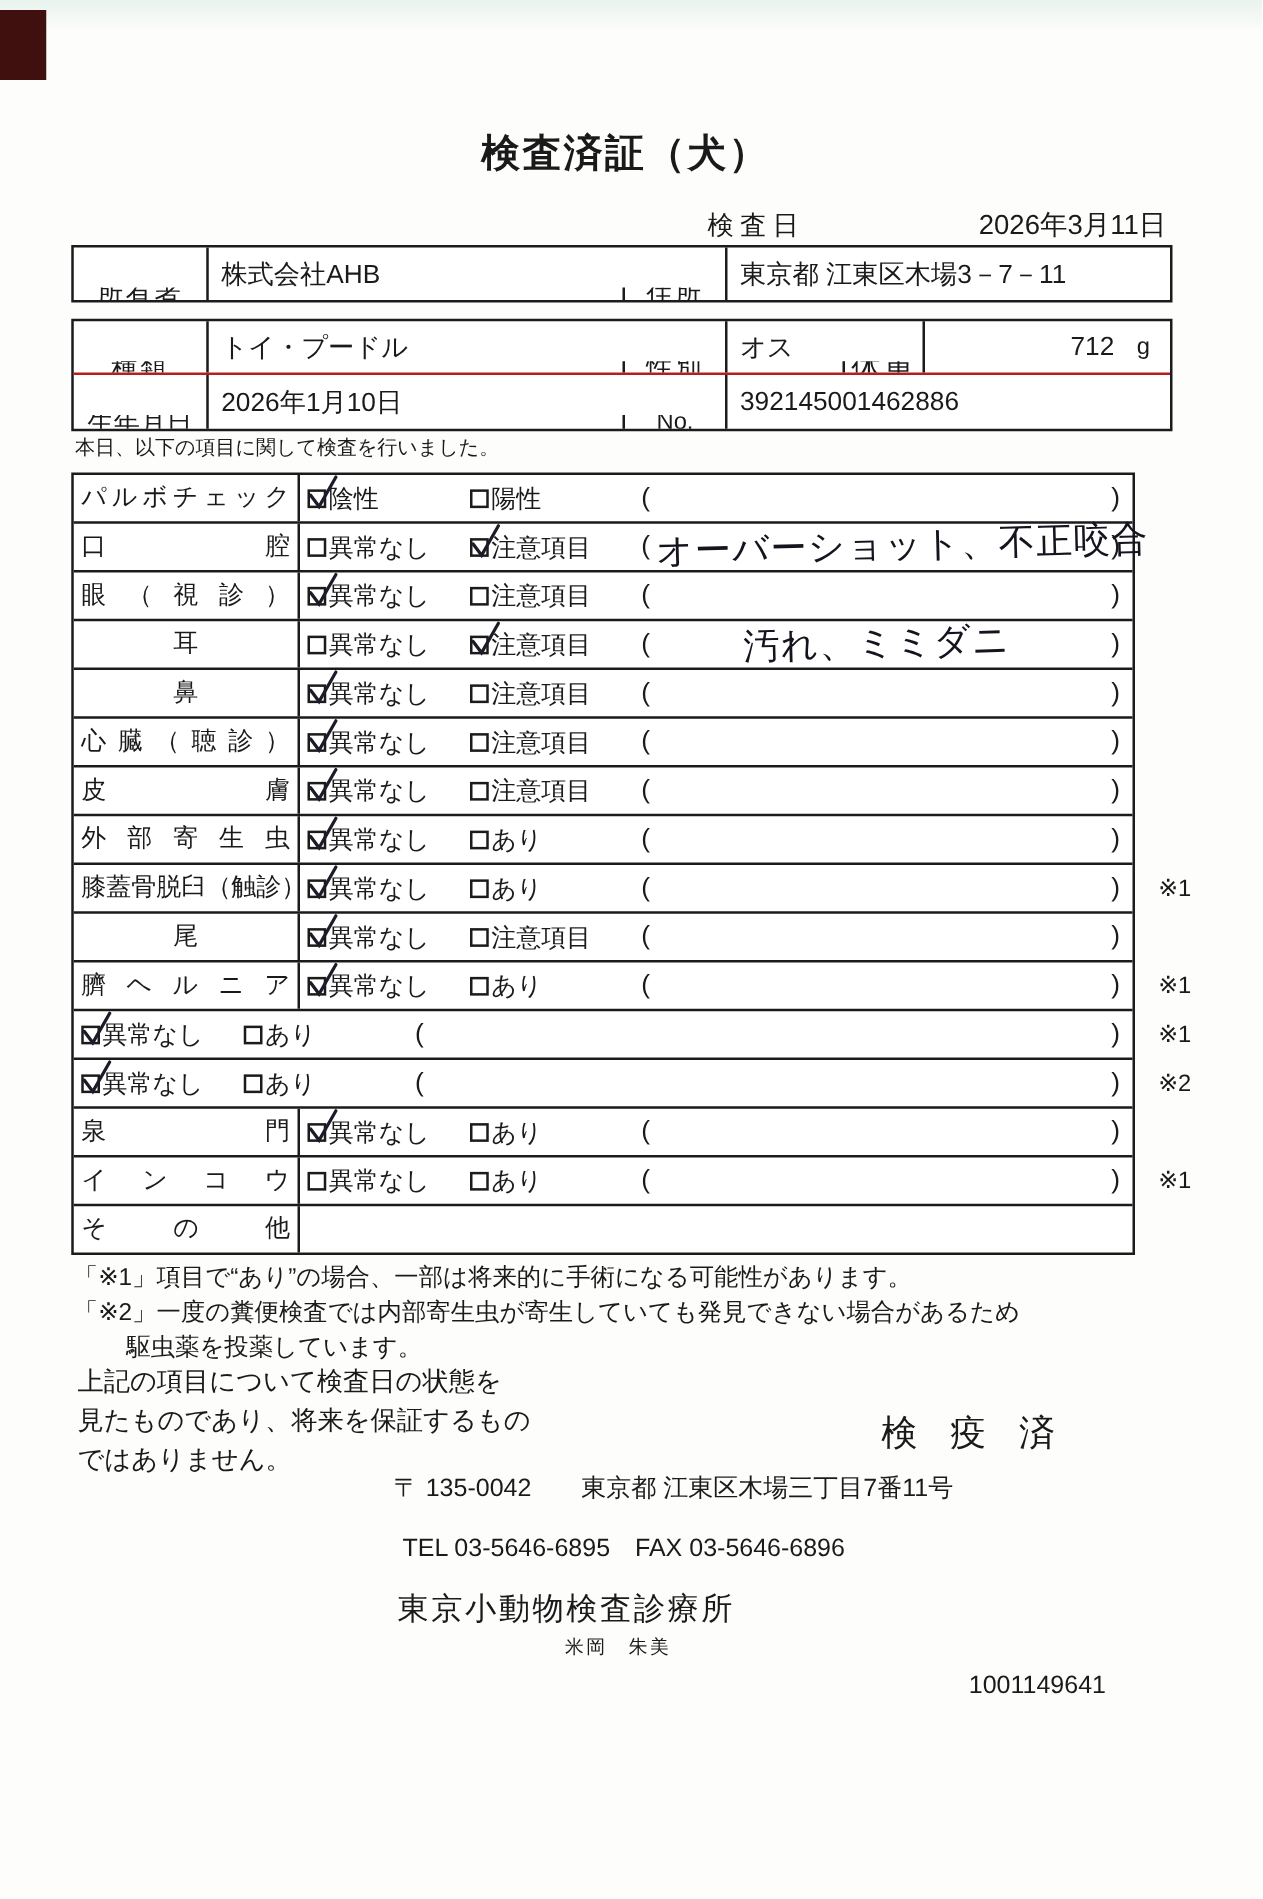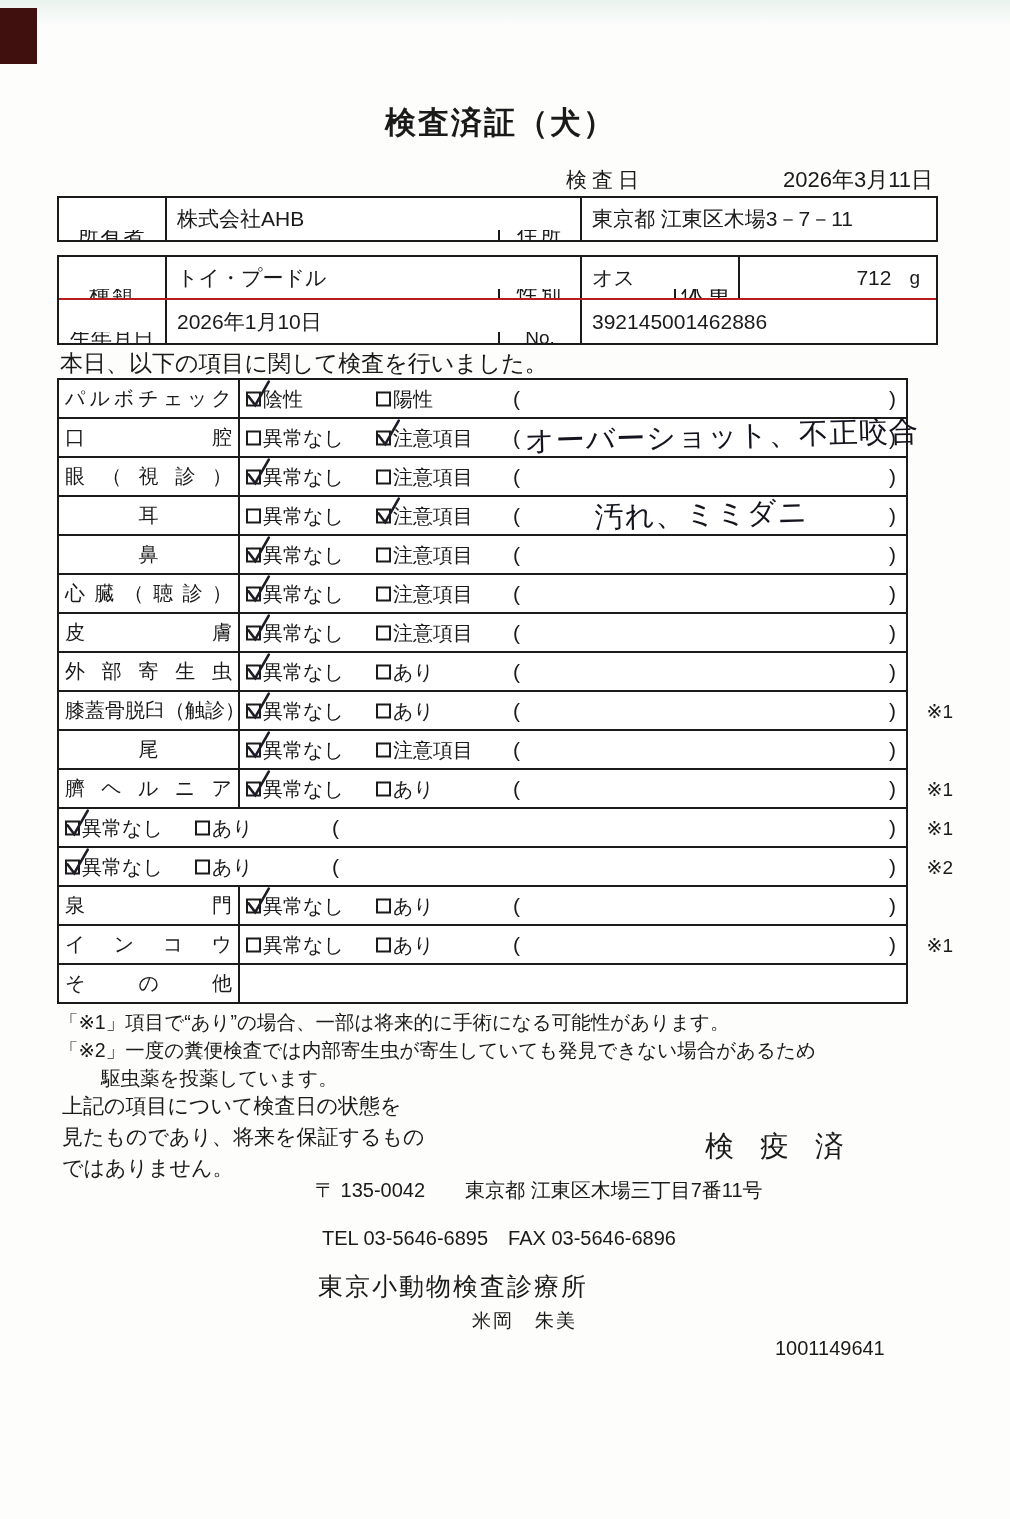--- a/index.html
+++ b/index.html
@@ -28,21 +28,21 @@
   #animal-table .trow:first-child{border-bottom:2px solid #b91c1c;}
   .w-label{width:106px;flex:0 0 106px;}
   .w-val1{width:333px;flex:0 0 333px;}
   .w-label2{width:82px;flex:0 0 82px;}
   .w-sexval{width:94px;flex:0 0 94px;}
   .w-wlabel{width:64px;flex:0 0 64px;font-size:24px;text-align:right;}
   .w-rest{flex:1;}
   .weight-val{justify-content:flex-end;padding-right:16px;}
   .weight-val .unit{margin-left:18px;font-size:19px;}
 
-  .intro{position:absolute;left:60px;top:348px;font-size:23px;}
+  .intro{position:absolute;left:60px;top:348px;font-size:16px;}
 
   #checklist-table{position:absolute;left:57px;top:378px;width:851px;
         border:2px solid #1b1b1b;box-sizing:border-box;background:#fff;}
   .chk-row{position:relative;display:flex;height:37px;border-bottom:2px solid #1b1b1b;box-sizing:content-box;}
   .chk-row:last-child{border-bottom:none;}
   .chk-label{width:167px;flex:0 0 167px;border-right:2px solid #1b1b1b;font-size:20px;
         line-height:37px;padding:0 6px;box-sizing:content-box;overflow:hidden;white-space:nowrap;}
   .chk-label.just{text-align:justify;text-align-last:justify;}
   .chk-label.center{text-align:center;}
   .chk-content{position:relative;flex:1;}
@@ -56,21 +56,21 @@
         text-align:center;font-size:29px;color:#14141f;white-space:nowrap;letter-spacing:1px;}
   .remark{position:absolute;right:-47px;top:50%;transform:translateY(-50%);font-size:19px;white-space:nowrap;}
 
   .footnotes{position:absolute;left:59px;top:1008px;font-size:19.5px;line-height:28px;}
   .footnotes .indent{padding-left:42px;}
   .disclaimer{position:absolute;left:62px;top:1090px;font-size:21px;line-height:31px;}
   .stamp{position:absolute;left:705px;top:1127px;font-size:29px;letter-spacing:9px;}
   .postal{position:absolute;left:315px;top:1177px;font-size:20px;}
   .telfax{position:absolute;left:322px;top:1225px;font-size:20px;}
   .clinic{position:absolute;left:318px;top:1270px;font-size:25px;letter-spacing:2px;}
-  .examiner{position:absolute;left:472px;top:1308px;font-size:19px;letter-spacing:2px;}
+  .examiner{position:absolute;left:452px;top:1308px;font-size:15px;letter-spacing:2px;}
   .serial{position:absolute;left:775px;top:1337px;font-size:20px;}
 </style>
 </head>
 <body>
 
 <div class="page">
 
   <div class="scan-tint"></div>
   <div class="scan-block"></div>
 

